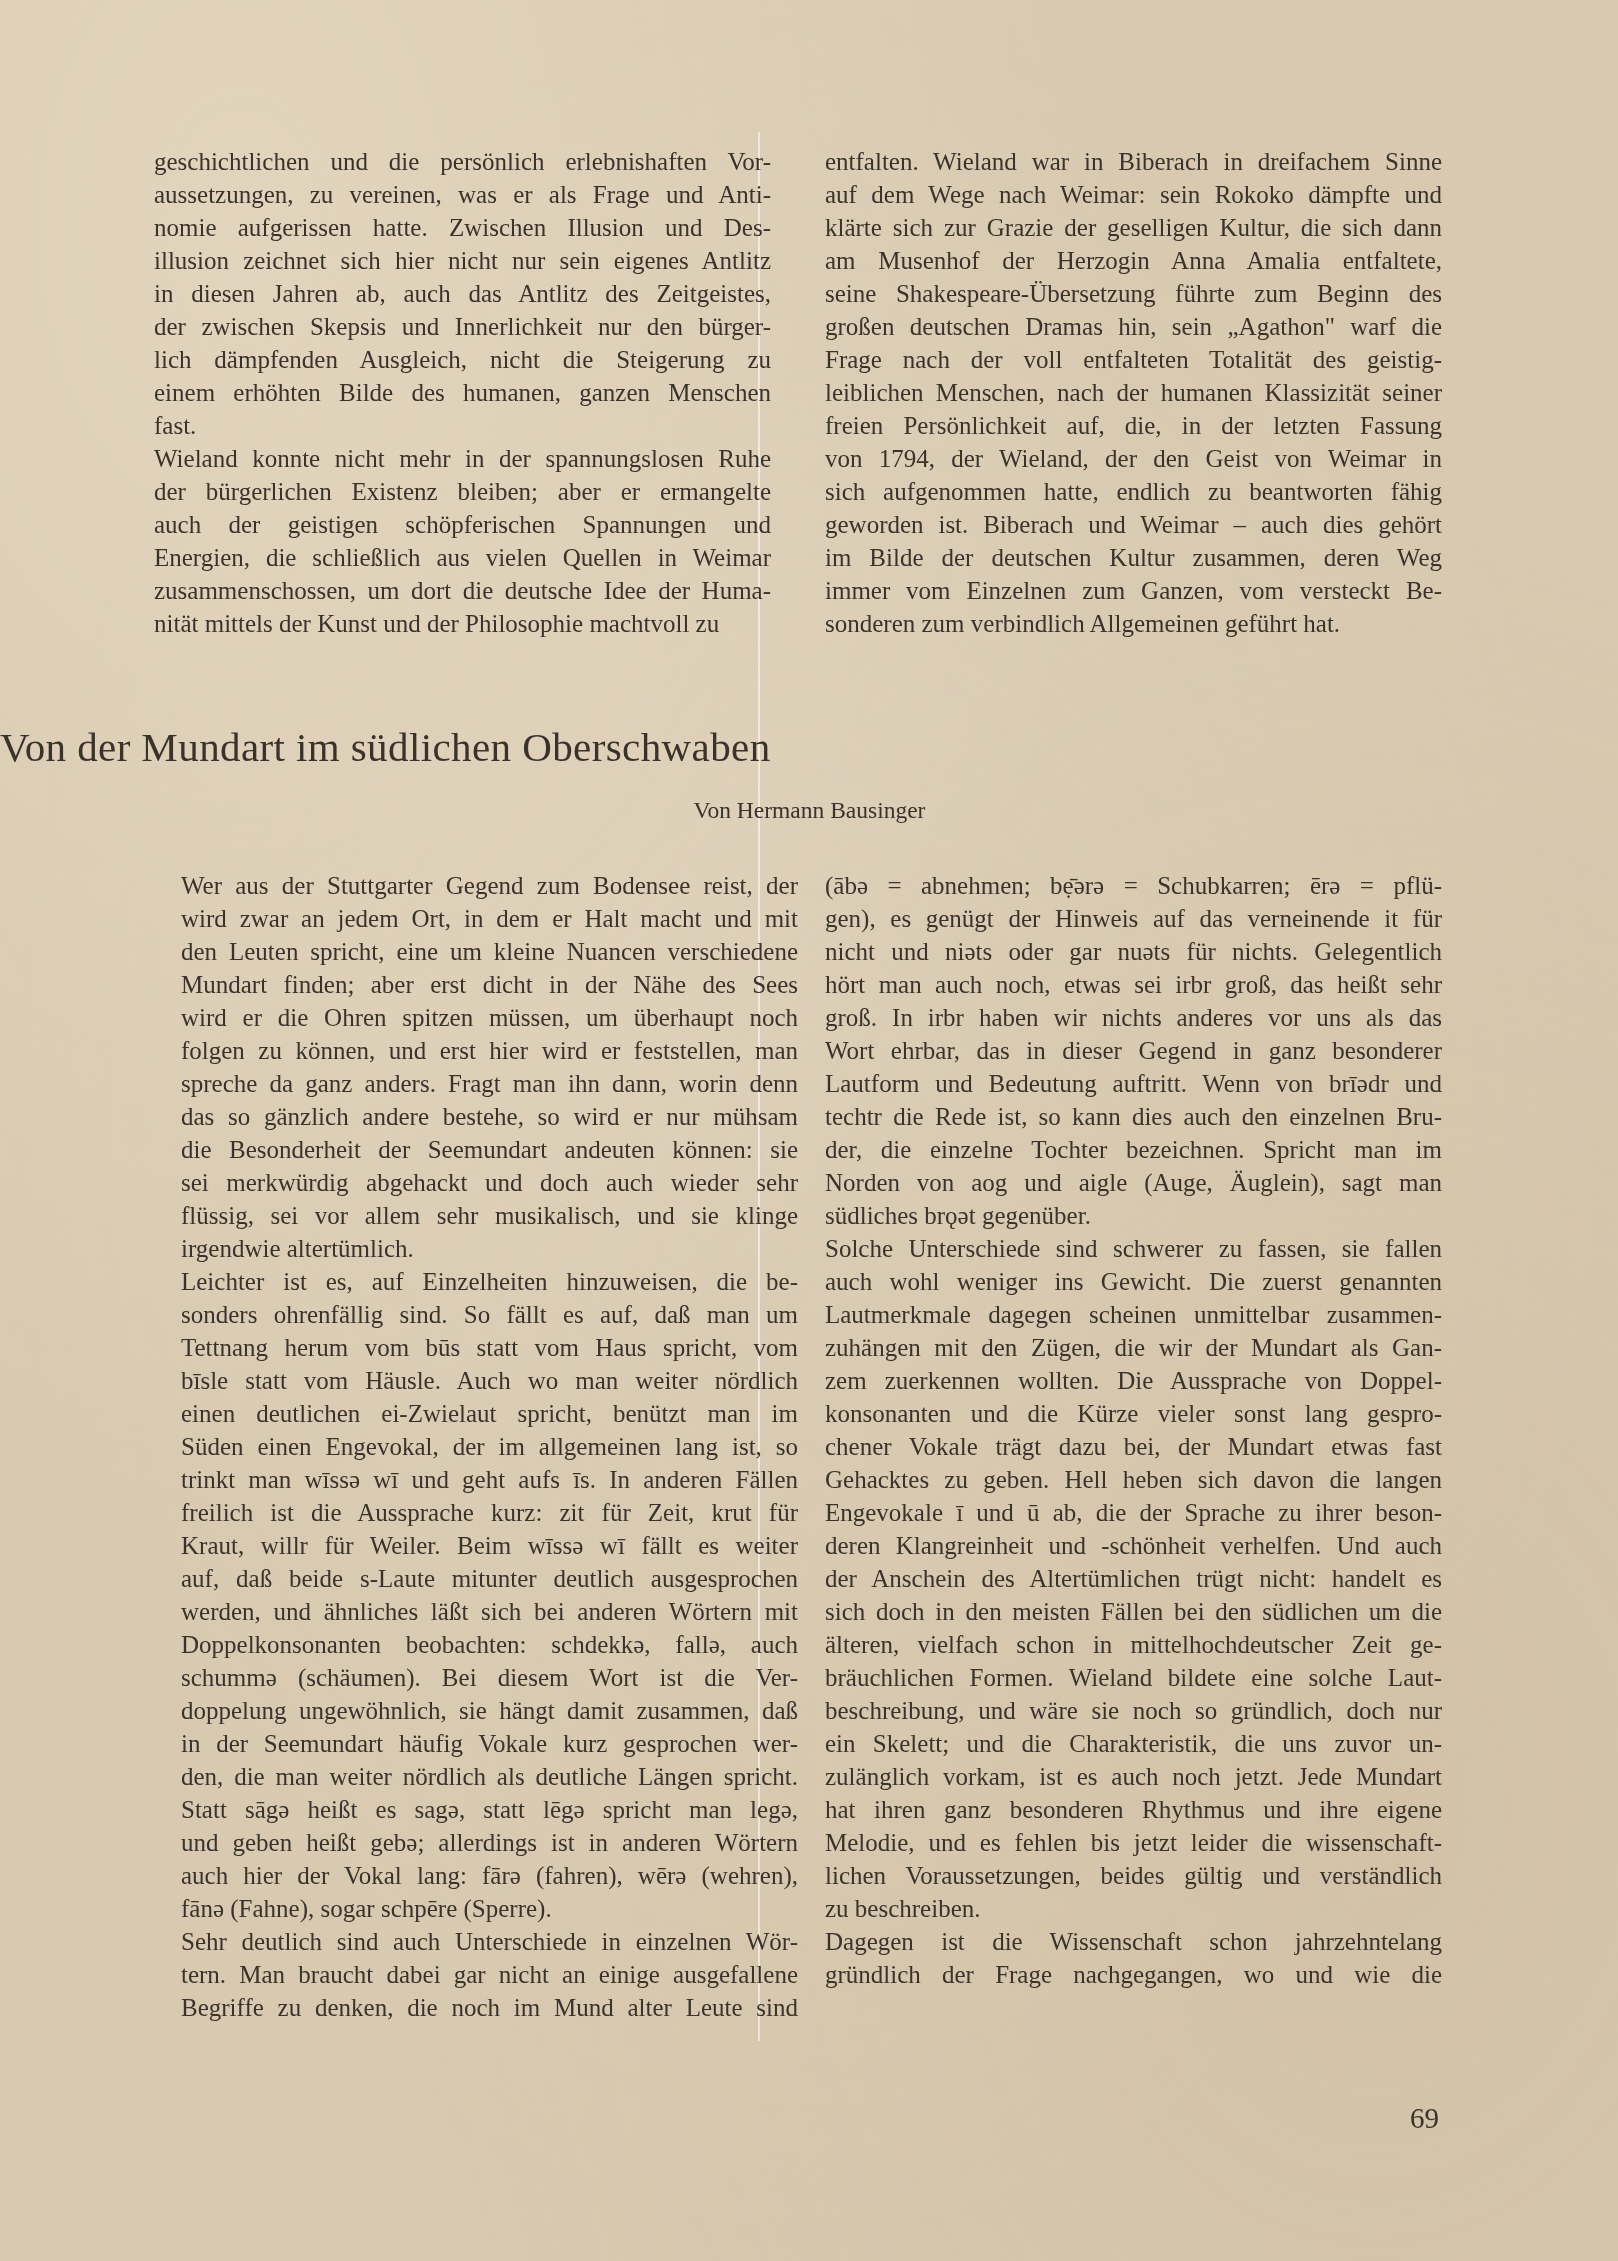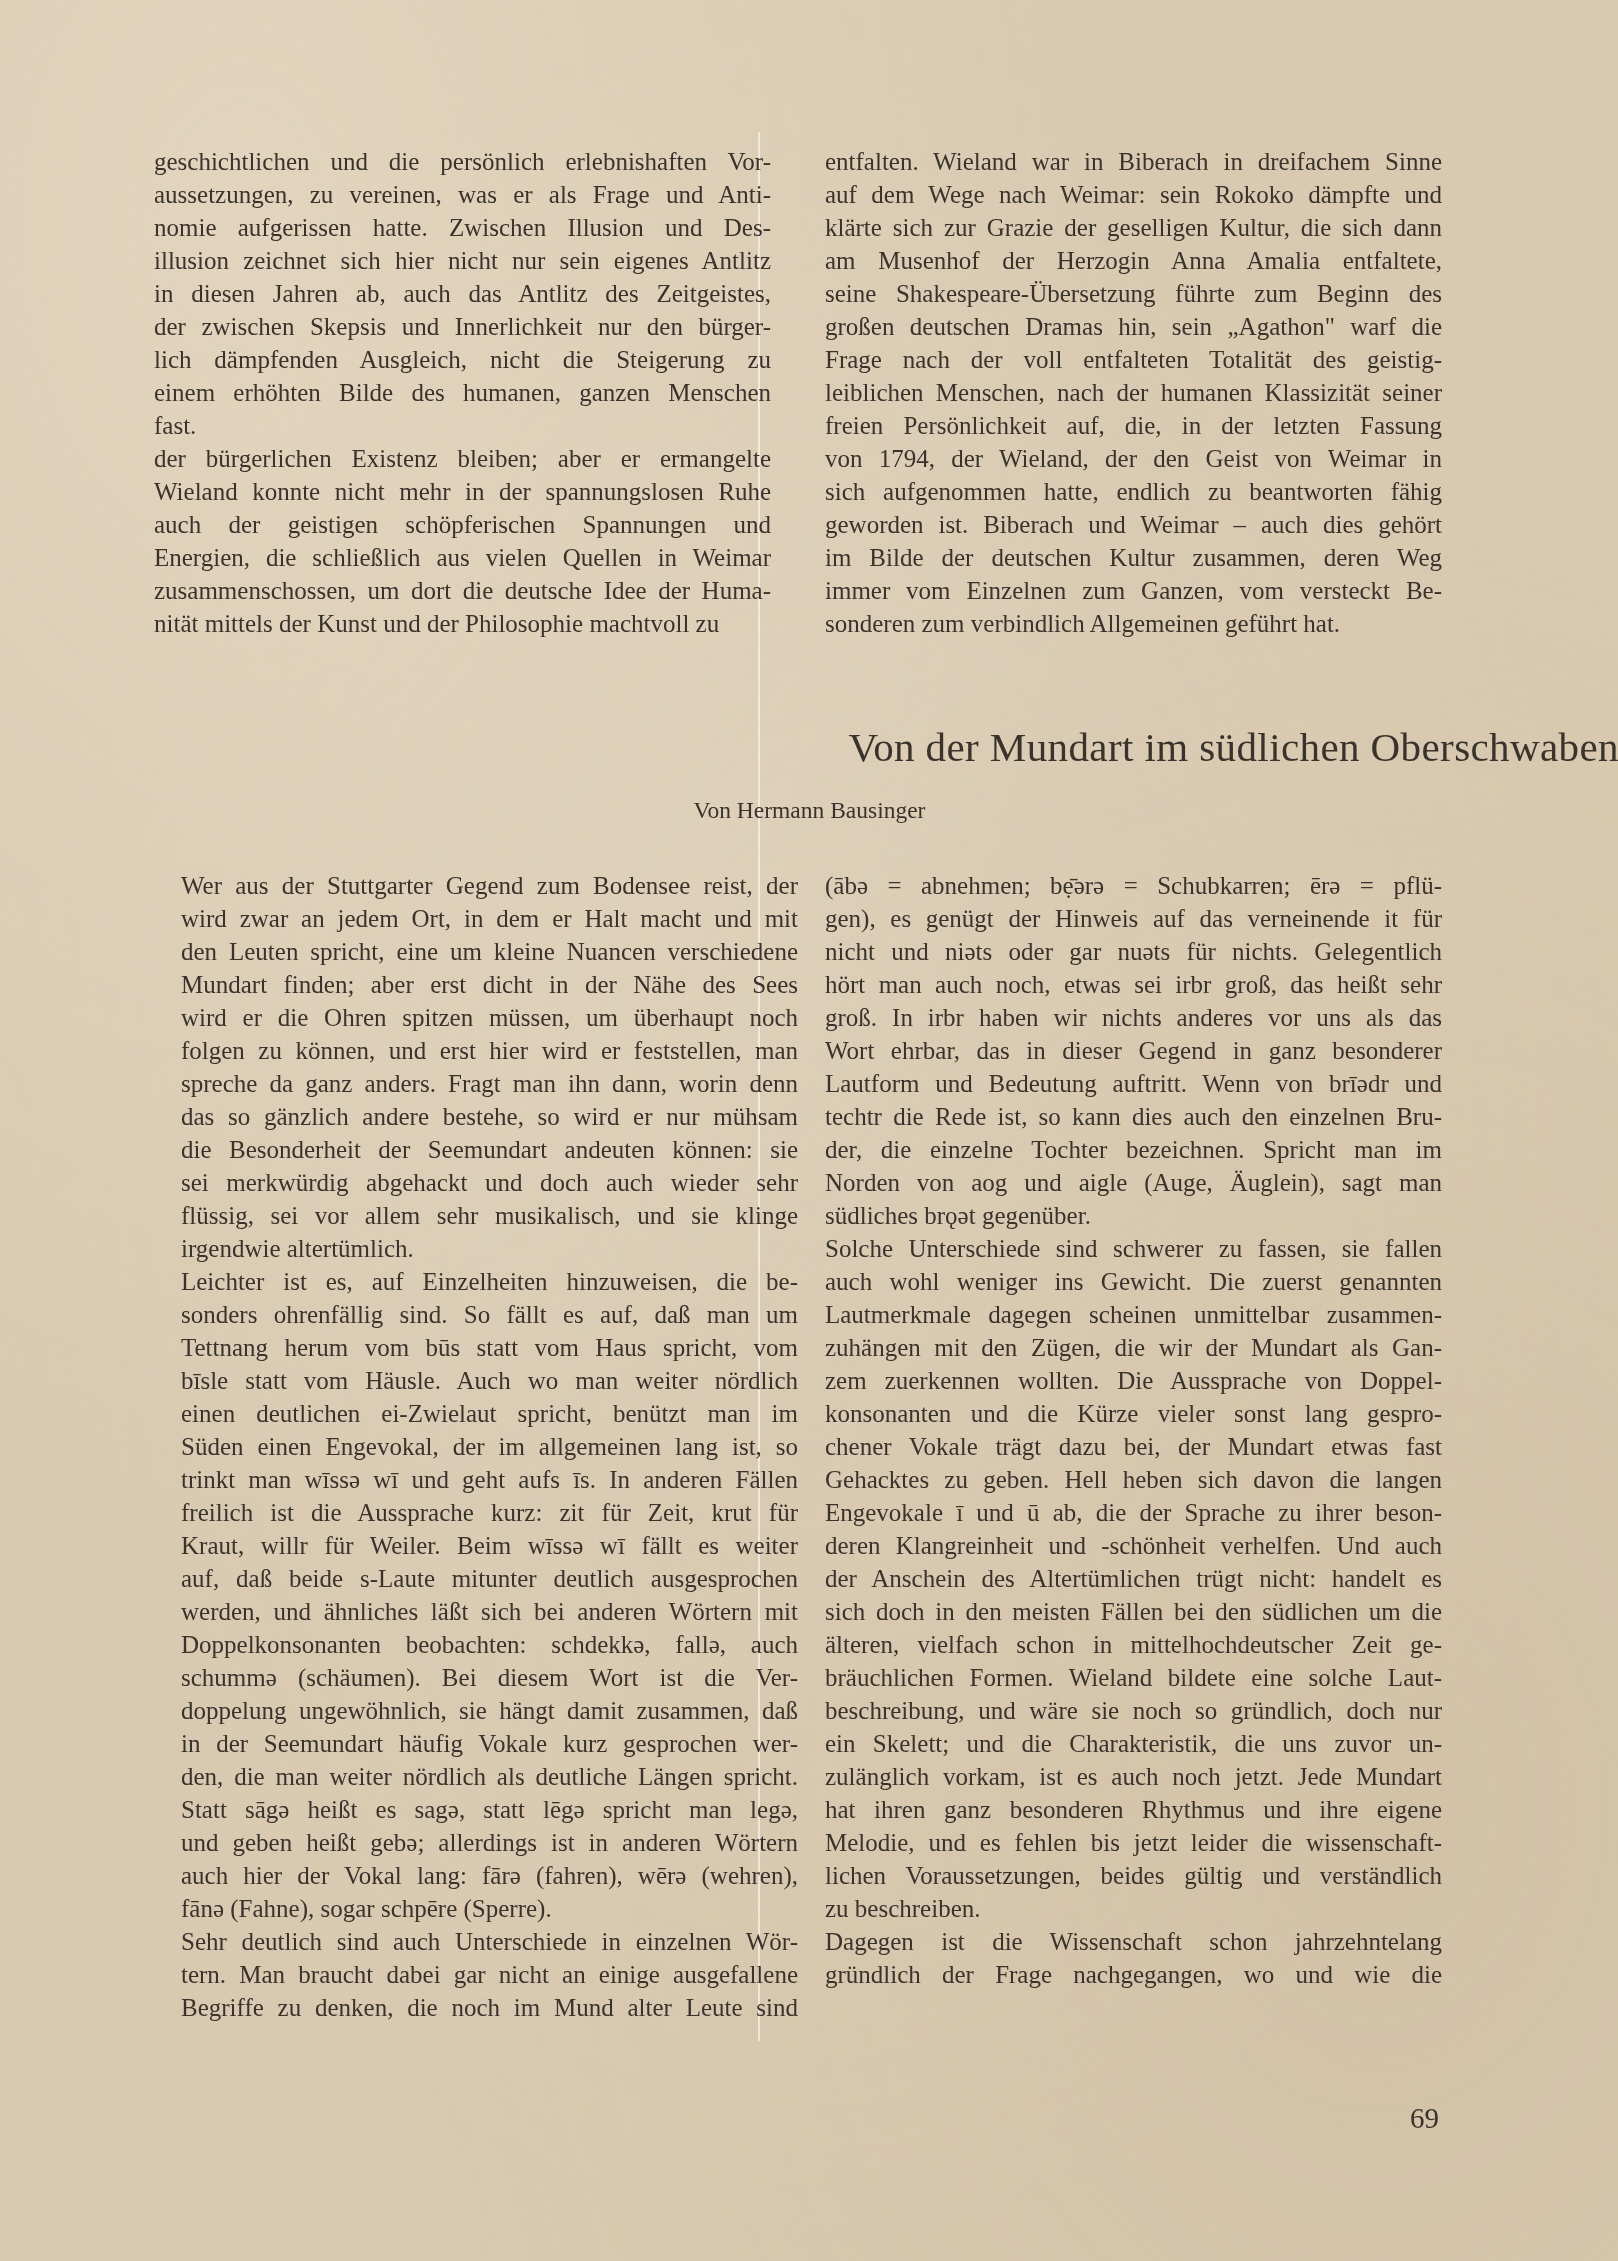--- a/index.html
+++ b/index.html
@@ -29,21 +29,21 @@
     hyphens: manual;
   }
   .col .line { display: block; text-align-last: justify; white-space: nowrap; }
   .col .line.last { text-align-last: left; }
   .top-left  { left: 154px; top: 145px; }
   .top-right { left: 825px; top: 145px; }
   .bot-left  { left: 154px; top: 869px; margin-left: 27px; }
   .bot-right { left: 825px; top: 869px; }
   .title {
     position: absolute; left: 0; right: 0; top: 723px;
-    text-align: right;
+    text-align: left;
     font-size: 41px; letter-spacing: 0.4px;
     color: #3a332c;
   }
   .byline {
     position: absolute; left: 0; right: 0; top: 797px;
     text-align: center;
     font-size: 23.5px; 
   }
   .page-number {
     position: absolute; left: 1410px; top: 2074px;
@@ -60,22 +60,22 @@
   <div class="col top-left">
       <span class="line">geschichtlichen und die persönlich erlebnishaften Vor-</span>
       <span class="line">aussetzungen, zu vereinen, was er als Frage und Anti-</span>
       <span class="line">nomie aufgerissen hatte. Zwischen Illusion und Des-</span>
       <span class="line">illusion zeichnet sich hier nicht nur sein eigenes Antlitz</span>
       <span class="line">in diesen Jahren ab, auch das Antlitz des Zeitgeistes,</span>
       <span class="line">der zwischen Skepsis und Innerlichkeit nur den bürger-</span>
       <span class="line">lich dämpfenden Ausgleich, nicht die Steigerung zu</span>
       <span class="line">einem erhöhten Bilde des humanen, ganzen Menschen</span>
       <span class="line last">fast.</span>
+      <span class="line">Wieland konnte nicht mehr in der spannungslosen Ruhe</span>
       <span class="line">der bürgerlichen Existenz bleiben; aber er ermangelte</span>
-      <span class="line">Wieland konnte nicht mehr in der spannungslosen Ruhe</span>
       <span class="line">auch der geistigen schöpferischen Spannungen und</span>
       <span class="line">Energien, die schließlich aus vielen Quellen in Weimar</span>
       <span class="line">zusammenschossen, um dort die deutsche Idee der Huma-</span>
       <span class="line last">nität mittels der Kunst und der Philosophie machtvoll zu</span>
     </div>
   <div class="col top-right">
       <span class="line">entfalten. Wieland war in Biberach in dreifachem Sinne</span>
       <span class="line">auf dem Wege nach Weimar: sein Rokoko dämpfte und</span>
       <span class="line">klärte sich zur Grazie der geselligen Kultur, die sich dann</span>
       <span class="line">am Musenhof der Herzogin Anna Amalia entfaltete,</span>

